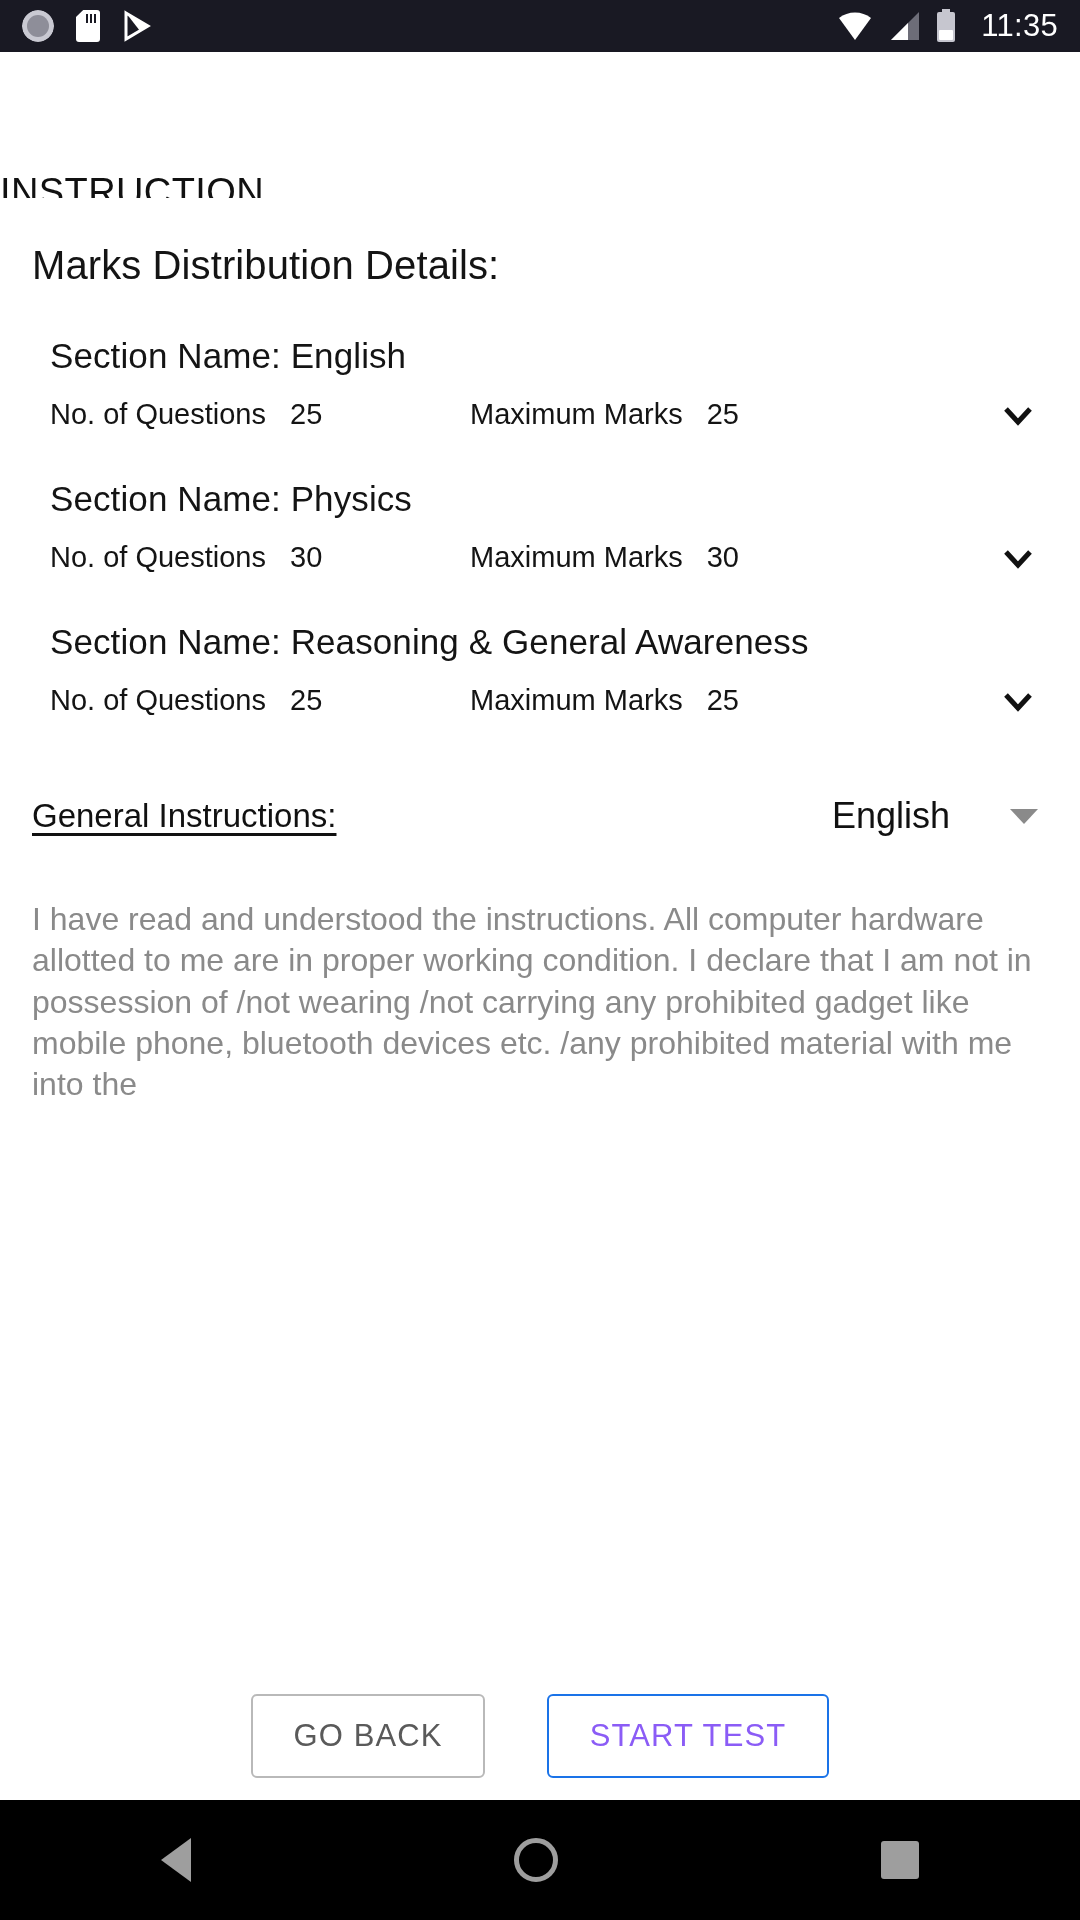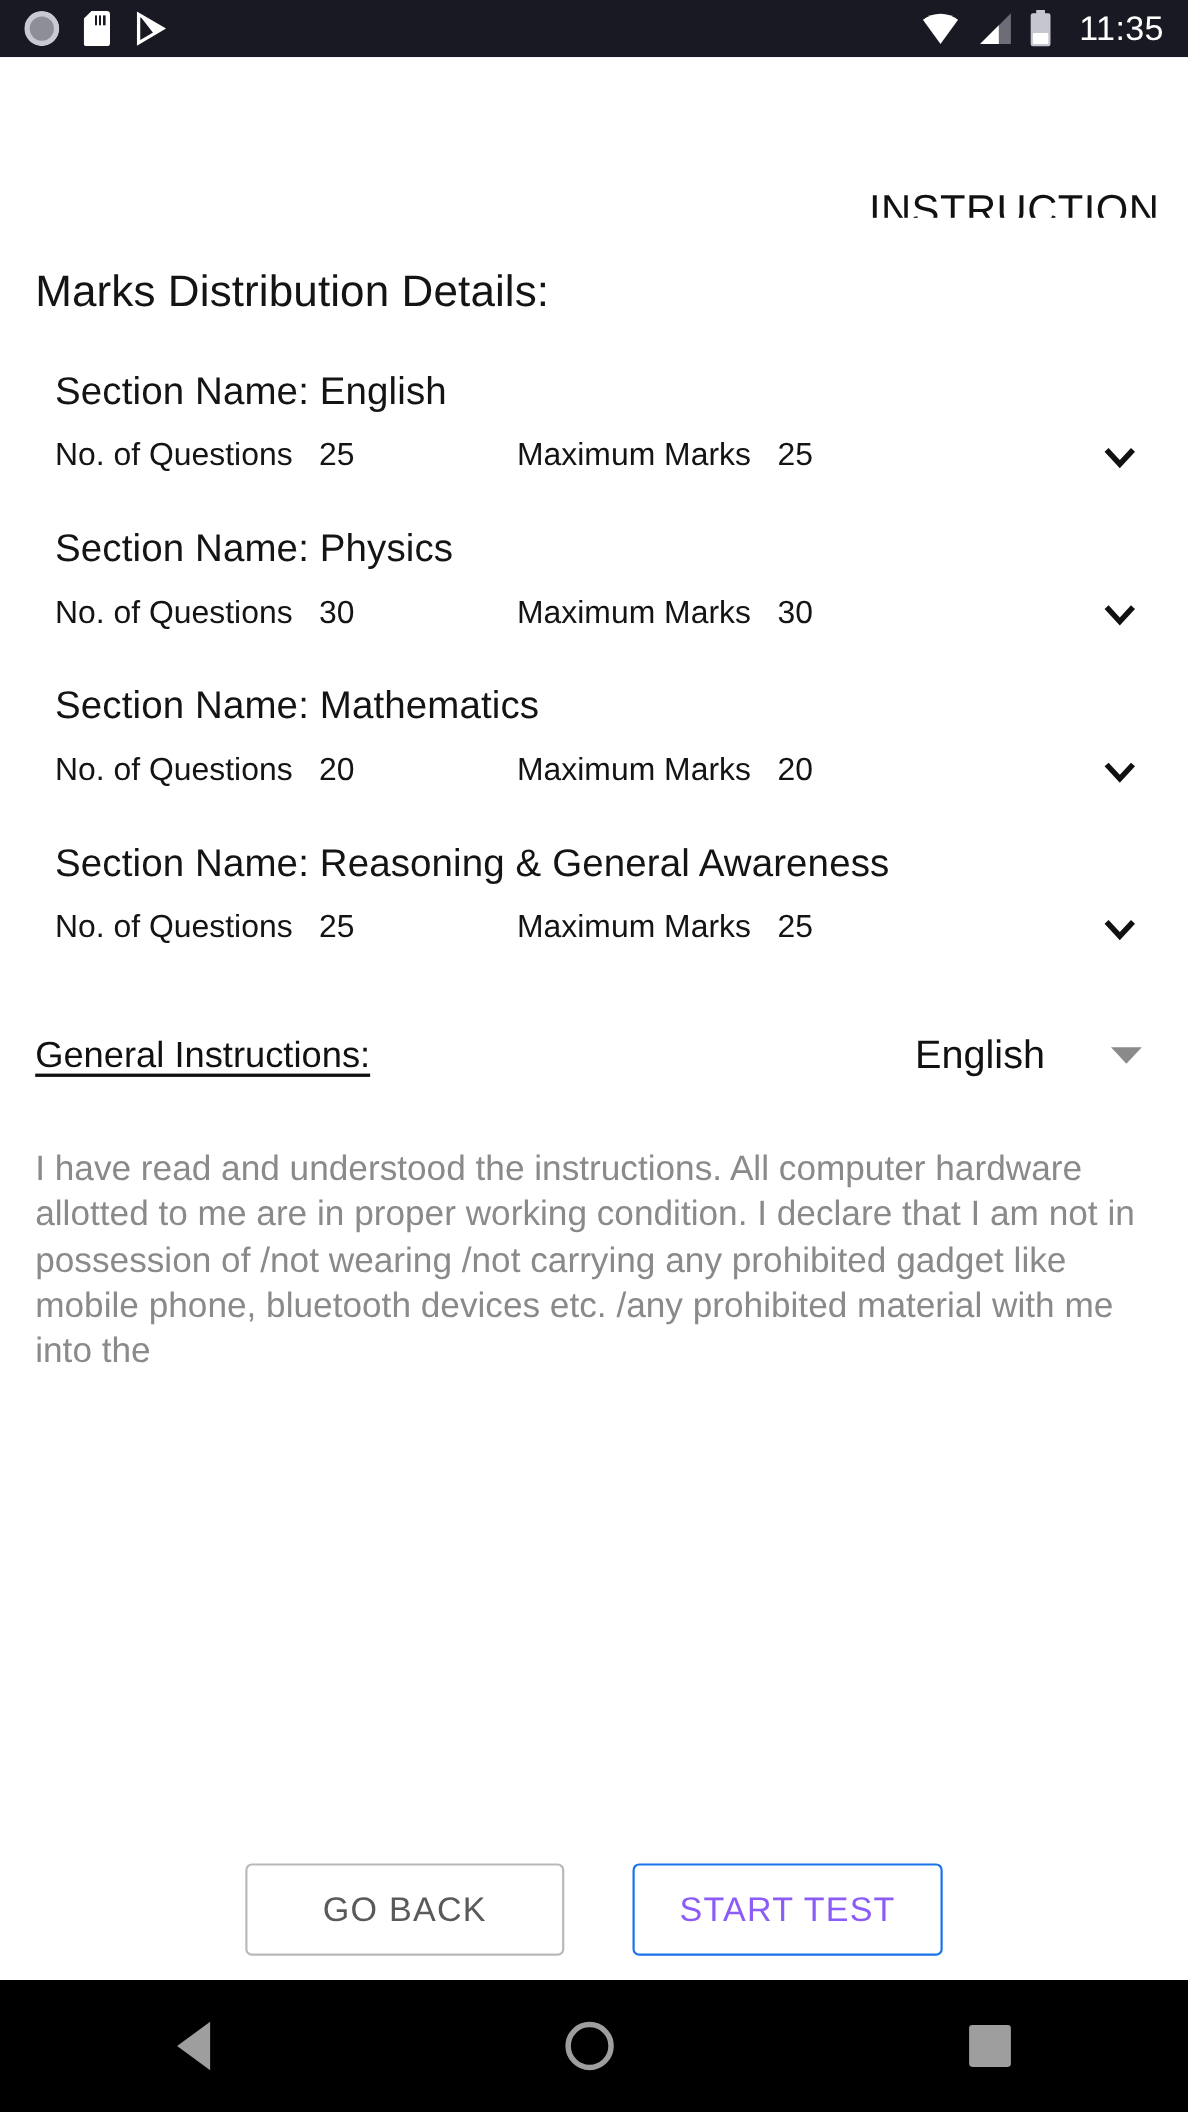--- a/index.html
+++ b/index.html
@@ -56,21 +56,20 @@
   .ic-play svg{ display:block; }
 
   .ic-wifi svg, .ic-signal svg, .ic-battery svg{ display:block; }
 
   
   .appbar{
     position:absolute; top:52px; left:0;
     width:1080px; height:181px;
     background:#ffffff;
     display:flex; align-items:flex-end;
-    justify-content:flex-end;
     padding:0 26px 18px 0;
     border-bottom:1px solid #dcdcdc;
     box-shadow:0 1px 3px rgba(0,0,0,0.13);
   }
   .appbar-title{
     font-size:38px; color:#111111; font-weight:400;
     letter-spacing:0.4px;
   }
 
   
@@ -165,21 +164,21 @@
     gap:62px;
   }
   .btn{
     height:84px;
     border-radius:6px;
     display:flex; align-items:center; justify-content:center;
     font-size:31px; letter-spacing:1.1px;
     background:#ffffff;
   }
   .btn-back{
-    width:290px;
+    width:234px;
     border:2px solid #b9b9b9;
     color:#5a5a5a;
   }
   .btn-start{
     width:282px;
     border:2px solid #1a73e8;
     color:#8b5cf6;
   }
 
   
@@ -294,58 +293,40 @@
           <span class="sr-val">30</span>
         </div>
         <span class="chevron">
           <svg width="40" height="40" viewBox="0 0 40 40">
             <path d="M8 14 L20 27 L32 14" fill="none" stroke="#111111" stroke-width="5"></path>
           </svg>
         </span>
       </div>
     </div>
 
+
     <div class="section-block">
-      <div class="section-name">Section Name: Mathematics</div>
+      <div class="section-name">Section Name: Reasoning &amp; General Awareness</div>
       <div class="section-row">
         <div class="sr-q">
           <span>No. of Questions</span>
-          <span class="sr-val">20</span>
+          <span class="sr-val">25</span>
         </div>
         <div class="sr-m">
           <span>Maximum Marks</span>
-          <span class="sr-val">20</span>
+          <span class="sr-val">25</span>
         </div>
         <span class="chevron">
           <svg width="40" height="40" viewBox="0 0 40 40">
             <path d="M8 14 L20 27 L32 14" fill="none" stroke="#111111" stroke-width="5"></path>
           </svg>
         </span>
       </div>
     </div>
 
-    <div class="section-block">
-      <div class="section-name">Section Name: Reasoning &amp; General Awareness</div>
-      <div class="section-row">
-        <div class="sr-q">
-          <span>No. of Questions</span>
-          <span class="sr-val">25</span>
-        </div>
-        <div class="sr-m">
-          <span>Maximum Marks</span>
-          <span class="sr-val">25</span>
-        </div>
-        <span class="chevron">
-          <svg width="40" height="40" viewBox="0 0 40 40">
-            <path d="M8 14 L20 27 L32 14" fill="none" stroke="#111111" stroke-width="5"></path>
-          </svg>
-        </span>
-      </div>
-    </div>
-
   </div>
 
   <div class="gi-row">
     <div class="gi-label">General Instructions:</div>
     <div class="gi-right">
       <span class="gi-lang">English</span>
       <span class="caret"></span>
     </div>
   </div>
 

